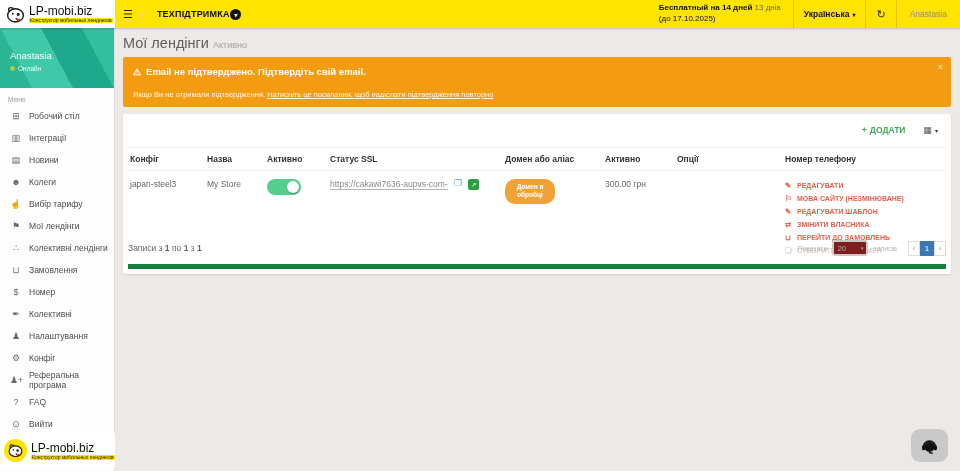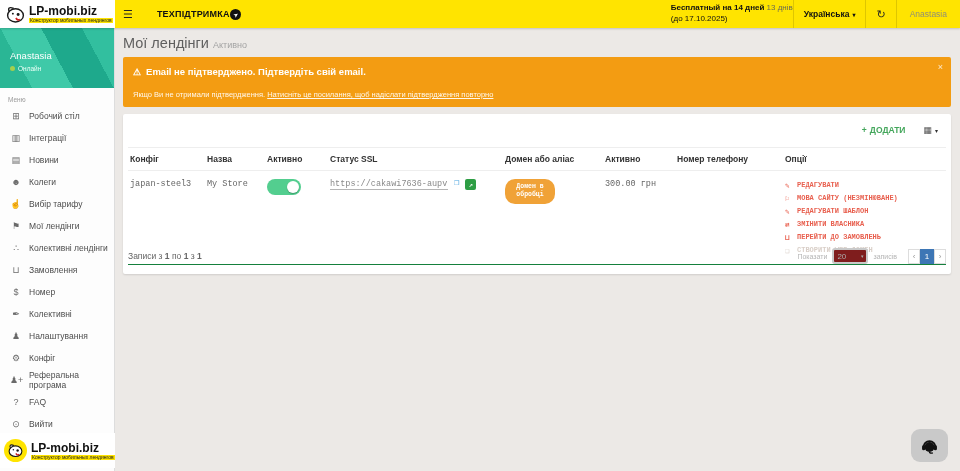--- a/index.html
+++ b/index.html
@@ -6,30 +6,30 @@
   html,body { width:960px; height:471px; }
   body { position:relative; overflow:hidden; background:#ece9e6;
          font-family:"Liberation Sans", sans-serif; color:#333; }
 
   
   .topbar { position:absolute; top:0; left:0; width:960px; height:28px; background:#ffe400;
             display:flex; align-items:center; z-index:10; box-shadow:0 1px 2px rgba(0,0,0,.18); }
   .logo-box { width:115px; height:28px; background:#fff; display:flex; align-items:center;
               gap:3px; padding-left:5px; flex:0 0 115px; cursor:pointer; }
   .logo-col { display:flex; flex-direction:column; line-height:1; }
-  .logo-title { font-size:12px; font-weight:bold; color:#111; }
+  .logo-title { font-size:12px; font-weight:normal; color:#111; }
   .logo-sub { font-size:5px; background:#ffe400; color:#222; padding:0 1px; margin-top:1px; white-space:nowrap; }
   .hamburger { margin-left:8px; font-size:11px; color:#222; cursor:pointer; }
   .support { margin-left:24px; display:flex; align-items:flex-start; gap:0; cursor:pointer; }
   .support-label { font-size:9px; font-weight:bold; color:#111; letter-spacing:.2px; }
   .tg-circle { width:11px; height:11px; border-radius:50%; background:#111; color:#fff;
                display:flex; align-items:center; justify-content:center; }
   .tg-circle span { font-size:6px; transform:rotate(-35deg); display:block; }
   .topbar-right { margin-left:auto; display:flex; align-items:stretch; height:100%; }
-  .trial { align-self:center; font-size:8px; line-height:1.35; color:#111; }
+  .trial { align-self:center; font-size:8px; line-height:1.35; color:#111; margin-right:12px; }
   .trial b { font-weight:bold; }
   .trial .days { color:#6d6d52; font-weight:normal; }
   .tsep { width:1px; background:rgba(0,0,0,.13); }
   .tbtn { display:flex; align-items:center; padding:0 10px; cursor:pointer; }
   .lang { font-size:8.5px; font-weight:bold; color:#111; gap:3px; }
   .lang .caret { font-size:6px; }
   .refresh { font-size:11px; color:#222; }
   .tuser { font-size:8.5px; color:#8f8f75; padding:0 13px; }
 
   
@@ -67,40 +67,40 @@
           border-radius:2px; box-shadow:0 1px 2px rgba(0,0,0,.12); }
   .card-toolbar { position:absolute; top:11px; right:13px; display:flex; align-items:center; gap:18px; }
   .add-btn { color:#43a65b; font-size:8.5px; font-weight:bold; display:flex; gap:3px; align-items:center; cursor:pointer; }
   .grid-btn { color:#555; font-size:9px; display:flex; gap:3px; align-items:center; cursor:pointer; }
   .grid-btn .caret { font-size:6px; color:#333; }
 
   .tbl { position:absolute; left:5px; right:5px; top:33px; }
   .trow { display:grid; grid-template-columns:77px 60px 63px 175px 100px 72px 108px 1fr; }
   .thead { border-top:1px solid #eee; border-bottom:1px solid #eee; }
   .thead > div { font-size:8.5px; font-weight:bold; color:#333; padding:6px 2px; }
-  .tbody { border-bottom:1px solid #15803d; min-height:78px;font-family:Liberation Mono, monospace; }
+  .tbody { border-bottom:5px solid #15803d; min-height:78px; }
   .tbody > div { padding:8px 2px; font-size:8.5px; color:#666; }
   .toggle { width:34px; height:16px; border-radius:8px; background:#53ce8f; position:relative; cursor:pointer; }
   .knob { position:absolute; right:2px; top:2px; width:12px; height:12px; border-radius:50%;
           background:#fff; box-shadow:0 1px 1px rgba(0,0,0,.25); }
   .dom-cell { display:flex; align-items:flex-start; gap:6px; }
   .dom-link { font-size:8.5px; color:#8a8a8a; text-decoration:none; border-bottom:1px solid #b5b5b5;
               max-width:118px; overflow:hidden; white-space:nowrap; cursor:pointer; }
   .copy-ico { color:#4aa3df; font-size:9px; cursor:pointer; line-height:1; }
   .ext-ico { width:11px; height:11px; border-radius:2px; background:#2e9e44; color:#fff; font-size:7px;
              display:flex; align-items:center; justify-content:center; cursor:pointer; }
   .badge { display:inline-block; background:#f0a237; color:#fff; font-size:6.5px; font-weight:bold;
            text-align:center; border-radius:10px; padding:4px 8px; width:50px; line-height:1.3; }
   .opts { display:flex; flex-direction:column; gap:1px; }
   .opt { display:flex; align-items:center; gap:4px; font-size:7px; font-weight:bold;
          color:#e8604f; height:12px; cursor:pointer; white-space:nowrap; }
   .opt .oico { font-size:7.5px; width:8px; }
   .opt.disabled { color:#d9cfc8; cursor:default; }
 
-  .tfoot { position:absolute; left:5px; right:5px; bottom:10px; display:flex;
+  .tfoot { position:absolute; left:5px; right:5px; bottom:18px; display:flex;
            justify-content:space-between; align-items:center; }
   .rec { font-size:8.5px; color:#666; }
   .rec b { font-weight:bold; }
   .foot-right { display:flex; align-items:center; gap:5px; }
   .show-label { font-size:7px; color:#b5b5b5; }
   .page-select { width:36px; height:16px; background:#7f1d1d; border:2px solid #c9c9c9; border-radius:3px;
                  color:#ababab; font-size:8px; display:flex; align-items:center; justify-content:space-between;
                  padding:0 3px; cursor:pointer; }
   .page-select .caret { font-size:5px; }
   .pg { display:flex; margin-left:6px; }
@@ -273,22 +273,22 @@
   </div>
 
   <div class="tbl">
     <div class="trow thead">
       <div>Конфіг</div>
       <div>Назва</div>
       <div>Активно</div>
       <div>Статус SSL</div>
       <div>Домен або аліас</div>
       <div>Активно</div>
+      <div>Опції</div>
       <div>Номер телефону</div>
-      <div>Опції</div>
     </div>
 
     <div class="trow tbody">
       <div>japan-steel3</div>
       <div>My Store</div>
       <div>
           <div class="toggle">
             <span class="knob"></span>
           </div>
         </div>

